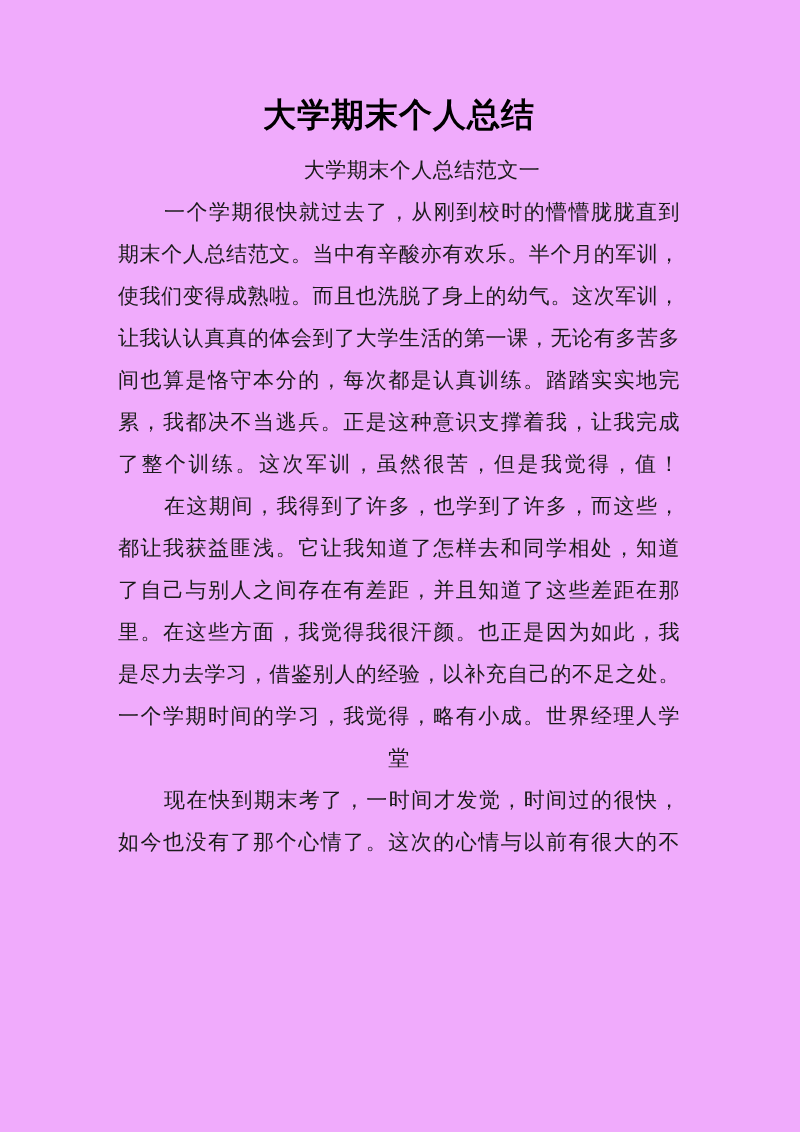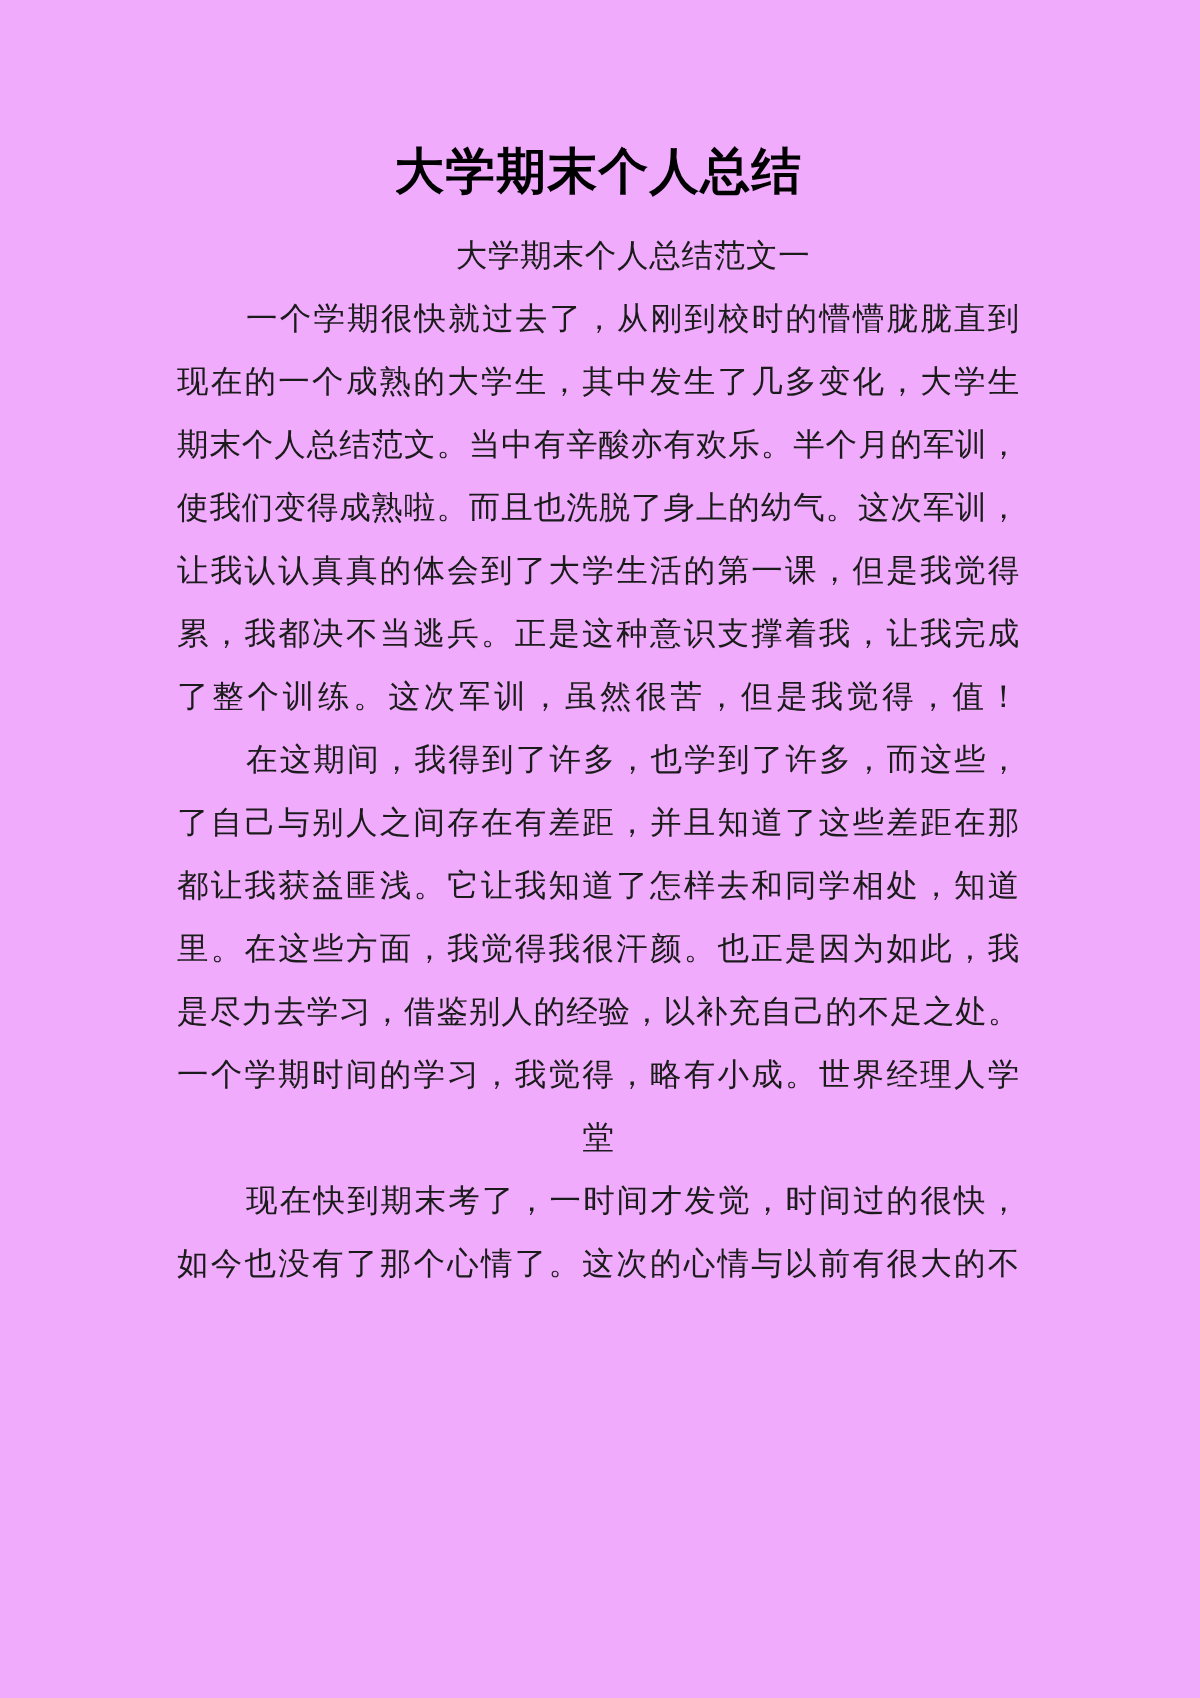--- a/index.html
+++ b/index.html
@@ -66,29 +66,29 @@
   }
 </style>
 </head>
 <body>
 
 <div class="page">
   <h1 class="doc-title">大学期末个人总结</h1>
   <div class="content" id="content">
       <div class="line last indent">大学期末个人总结范文一</div>
       <div class="line fill indent">一个学期很快就过去了，从刚到校时的懵懵胧胧直到</div>
-      <div class="line fill">现在的一个成熟的大学生，其中发生了几多变化，大学生</div>
       <div class="line fill">期末个人总结范文。当中有辛酸亦有欢乐。半个月的军训，</div>
       <div class="line fill">使我们变得成熟啦。而且也洗脱了身上的幼气。这次军训，</div>
-      <div class="line fill">让我认认真真的体会到了大学生活的第一课，但是我觉得</div>
+      <div class="line fill">让我认认真真的体会到了大学生活的第一课，无论有多苦多</div>
+      <div class="line fill">间也算是恪守本分的，每次都是认真训练。踏踏实实地完</div>
       <div class="line fill">累，我都决不当逃兵。正是这种意识支撑着我，让我完成</div>
       <div class="line fill">了整个训练。这次军训，虽然很苦，但是我觉得，值！</div>
       <div class="line fill indent">在这期间，我得到了许多，也学到了许多，而这些，</div>
+      <div class="line fill">都让我获益匪浅。它让我知道了怎样去和同学相处，知道</div>
       <div class="line fill">了自己与别人之间存在有差距，并且知道了这些差距在那</div>
-      <div class="line fill">都让我获益匪浅。它让我知道了怎样去和同学相处，知道</div>
       <div class="line fill">里。在这些方面，我觉得我很汗颜。也正是因为如此，我</div>
       <div class="line fill">是尽力去学习，借鉴别人的经验，以补充自己的不足之处。</div>
       <div class="line fill">一个学期时间的学习，我觉得，略有小成。世界经理人学</div>
       <div class="line last">堂</div>
       <div class="line fill indent">现在快到期末考了，一时间才发觉，时间过的很快，</div>
       <div class="line fill">如今也没有了那个心情了。这次的心情与以前有很大的不</div>
     </div>
 </div>
 
 </body></html>

